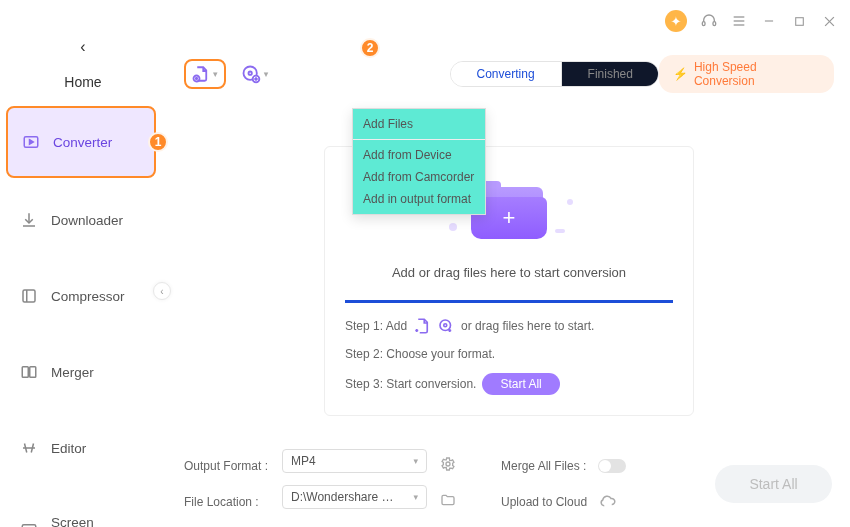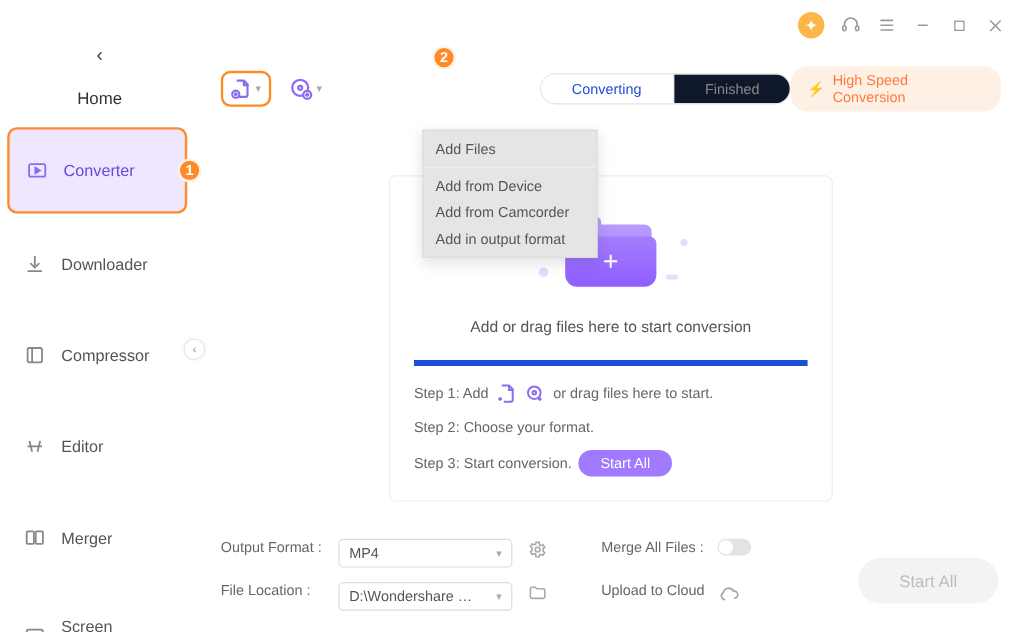--- a/index.html
+++ b/index.html
@@ -30,35 +30,35 @@
   .seg .tab.inactive { background:#0f172a; }
   .hsc { margin-left:auto; background:#fff0e6; border-radius:14px; padding:5px 14px; display:flex; align-items:center; gap:6px; font-size:12px; color:#ff7a3a; }
   .center-card { margin:50px auto 0 auto; width:370px; border:1px solid #eee; border-radius:6px; padding:34px 20px 20px 20px; }
   .drop-area { display:flex; flex-direction:column; align-items:center; gap:20px; padding-bottom:20px; }
   .folder-illu { width:84px; height:64px; position:relative; }
   .folder-back { position:absolute; left:8px; top:6px; width:68px; height:46px; background:linear-gradient(#b89bff,#a07bff); border-radius:6px 6px 8px 8px; }
   .folder-tab { position:absolute; left:8px; top:0; width:26px; height:12px; background:#b89bff; border-radius:4px 4px 0 0;}
   .folder-front { position:absolute; left:4px; top:16px; width:76px; height:42px; background:linear-gradient(#a57dff,#8f5dff); border-radius:6px 6px 10px 10px; display:flex; align-items:center; justify-content:center; color:#fff; font-size:22px; }
   .shadow-dot { position:absolute; width:8px; height:8px; background:#e6dcff; border-radius:50%; }
   .drop-text { font-size:13px; color:#555; }
-  .steps { border-top:5px solid #1d4ed8; padding-top:14px; display:flex; flex-direction:column; gap:12px; font-size:12px; color:#666; }
+  .steps { border-top:3px solid #1d4ed8; padding-top:14px; display:flex; flex-direction:column; gap:12px; font-size:12px; color:#666; }
   .step-row { display:flex; align-items:center; gap:6px; }
   .mini-icon { width:18px; height:18px; display:inline-flex; align-items:center; justify-content:center; color:#8b6bf0; }
   .pill-btn { border-radius:14px; padding:4px 18px; font-size:12px; cursor:pointer; border:1px solid #ccc; background:#fff; color:#555;}
   .pill-btn.primary { background:#a07bff; color:#fff; border:none; }
   .bottom-bar { margin-top:auto; padding:10px 0 6px 0; display:flex; flex-direction:column; gap:12px; font-size:12px; color:#666; }
-  .bb-row { display:flex; align-items:flex-start; gap:12px; }
+  .bb-row { display:flex; align-items:flex-end; gap:12px; }
   .bb-label { width:86px; text-align:left; }
   .bb-select { width:145px; height:24px; border:1px solid #ddd; border-radius:4px; padding:11px 8px; display:flex; align-items:center; justify-content:space-between; background:#fff; font-size:12px; color:#555;}
   .bb-icon { width:18px; height:18px; color:#aaa; display:inline-flex; align-items:center; justify-content:center; }
   .toggle { width:28px; height:14px; background:#e3e3e3; border-radius:8px; position:relative; }
   .toggle::after { content:''; position:absolute; left:1px; top:1px; width:12px; height:12px; background:#fff; border-radius:50%; }
   .start-all { position:absolute; right:18px; bottom:24px; width:117px; height:38px; border-radius:19px; background:#f1f3f5; color:#bdbdbd; display:flex; align-items:center; justify-content:center; font-size:14px; }
   
-  .menu { position:absolute; left:190px; top:66px; width:146px; background:#e5e5e5; border:1px solid #ddd; box-shadow:0 4px 12px rgba(0,0,0,0.12); font-size:12px; color:#555; z-index:5;}
+  .menu { position:absolute; left:190px; top:66px; width:134px; background:#5eead4; border:1px solid #ddd; box-shadow:0 4px 12px rgba(0,0,0,0.12); font-size:12px; color:#555; z-index:5;}
   .menu .group { padding:4px 0;}
   .menu .item { padding:4px 10px; cursor:pointer; }
   .menu hr { border:none; border-top:1px solid #eee; margin:0;}
   
   .chev-left::before{content:'‹'; font-size:16px;}
 </style>
 </head>
 <body>
 
 <div class="titlebar">
@@ -128,33 +128,33 @@
         <svg viewBox="0 0 24 24" width="18" height="18" fill="none" stroke="currentColor" stroke-width="2">
             <rect x="4" y="4" width="16" height="16" rx="2"></rect>
             <path d="M9 4v16"></path>
           </svg>
       </span>
       <span>Compressor</span>
     </div>
     <div class="nav-item">
       <span class="nav-icon">
         <svg viewBox="0 0 24 24" width="18" height="18" fill="none" stroke="currentColor" stroke-width="2">
-            <path d="M6 6l3 12M18 6l-3 12M4 12h16"></path>
-          </svg>
-      </span>
-      <span>Editor</span>
-    </div>
-    <div class="nav-item">
-      <span class="nav-icon">
-        <svg viewBox="0 0 24 24" width="18" height="18" fill="none" stroke="currentColor" stroke-width="2">
             <rect x="3" y="5" width="8" height="14" rx="1"></rect>
             <rect x="13" y="5" width="8" height="14" rx="1"></rect>
           </svg>
       </span>
       <span>Merger</span>
+    </div>
+    <div class="nav-item">
+      <span class="nav-icon">
+        <svg viewBox="0 0 24 24" width="18" height="18" fill="none" stroke="currentColor" stroke-width="2">
+            <path d="M6 6l3 12M18 6l-3 12M4 12h16"></path>
+          </svg>
+      </span>
+      <span>Editor</span>
     </div>
     <div class="nav-item">
       <span class="nav-icon">
         <svg viewBox="0 0 24 24" width="18" height="18" fill="none" stroke="currentColor" stroke-width="2">
             <rect x="3" y="5" width="18" height="12" rx="2"></rect>
             <circle cx="12" cy="11" r="2"></circle>
             <path d="M8 21h8"></path>
           </svg>
       </span>
       <span>Screen Recorder</span>

